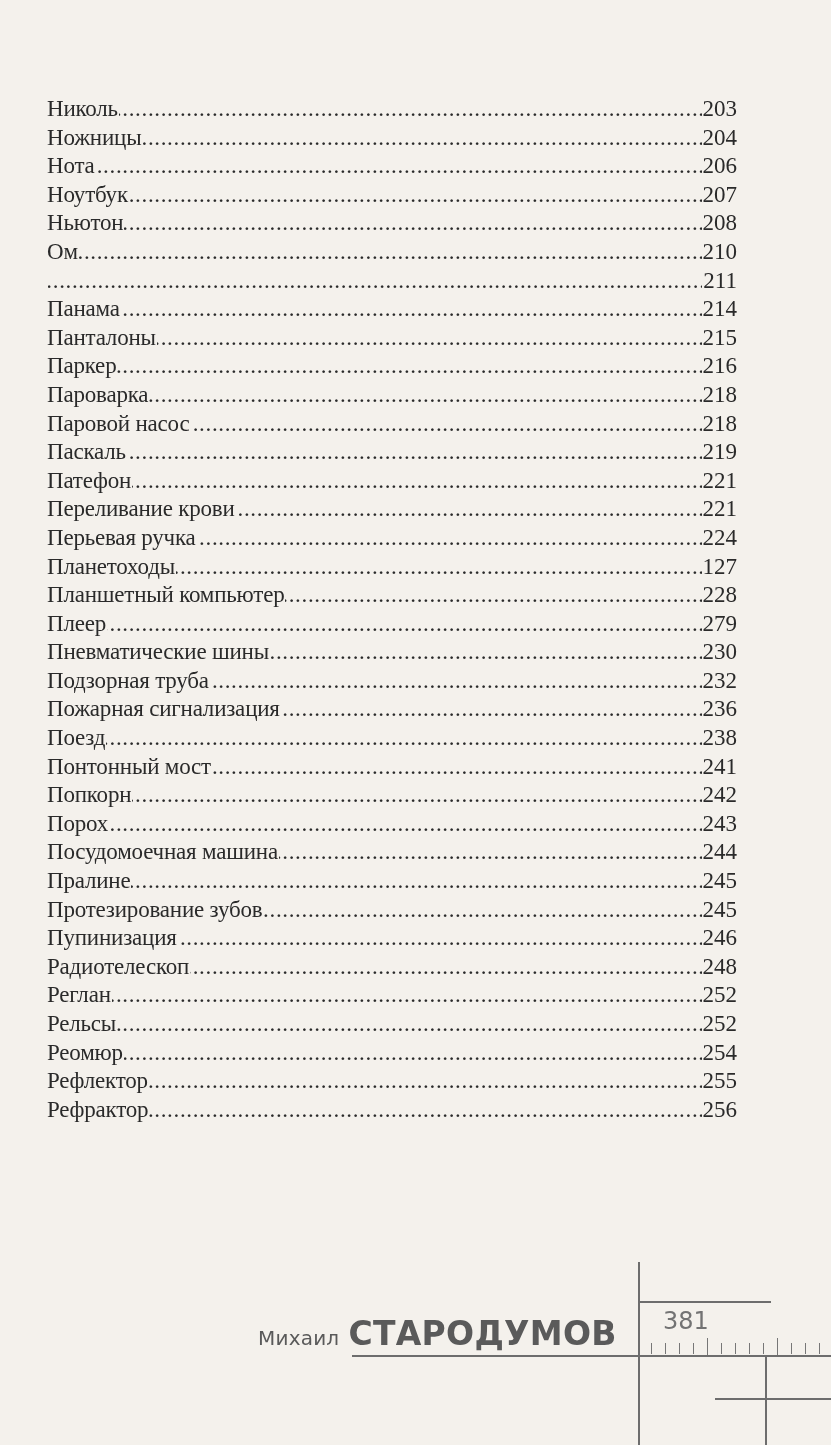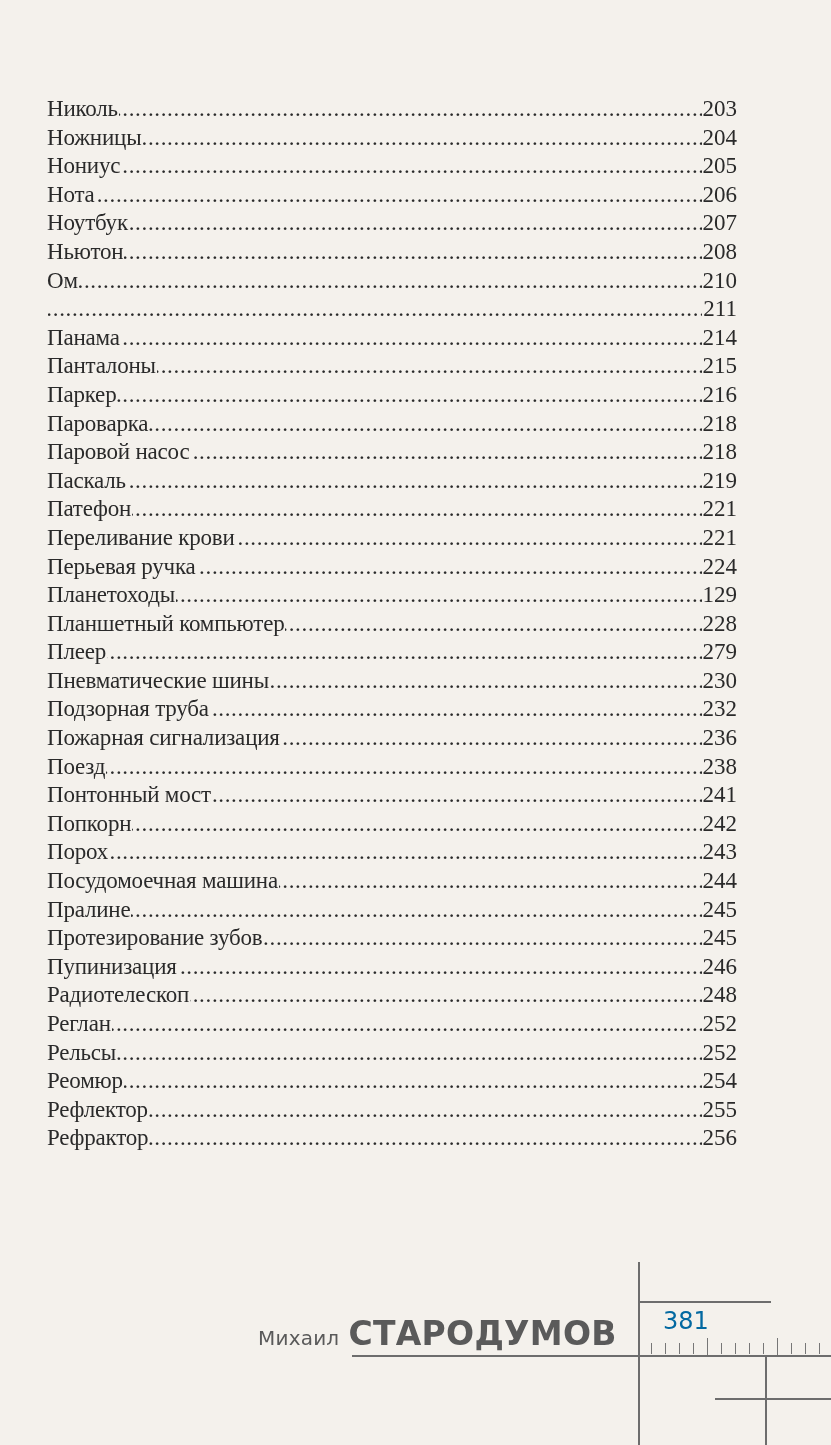--- a/index.html
+++ b/index.html
@@ -76,21 +76,21 @@
     .line {
       position: absolute;
       background: #6d6d6d;
     }
     .page-num {
       position: absolute;
       left: 663px;
       top: 1307px;
       font-family: "DejaVu Sans", "Liberation Sans", sans-serif;
       font-size: 24px;
-      color: #0369a1;
+      color: #737373;
     }
     .tick {
       position: absolute;
       width: 1px;
       background: #777;
     }
   </style>
 </head>
 <body>
 
@@ -99,25 +99,20 @@
     <span class="toc-title">Николь</span>
     <span class="toc-dots"></span>
     <span class="toc-page">203</span>
   </div>
     <div class="toc-row">
     <span class="toc-title">Ножницы</span>
     <span class="toc-dots"></span>
     <span class="toc-page">204</span>
   </div>
     <div class="toc-row">
-    <span class="toc-title">Нониус</span>
-    <span class="toc-dots"></span>
-    <span class="toc-page">205</span>
-  </div>
-    <div class="toc-row">
     <span class="toc-title">Нота</span>
     <span class="toc-dots"></span>
     <span class="toc-page">206</span>
   </div>
     <div class="toc-row">
     <span class="toc-title">Ноутбук</span>
     <span class="toc-dots"></span>
     <span class="toc-page">207</span>
   </div>
     <div class="toc-row">
@@ -175,21 +170,21 @@
     <span class="toc-page">221</span>
   </div>
     <div class="toc-row">
     <span class="toc-title">Перьевая ручка</span>
     <span class="toc-dots"></span>
     <span class="toc-page">224</span>
   </div>
     <div class="toc-row">
     <span class="toc-title">Планетоходы</span>
     <span class="toc-dots"></span>
-    <span class="toc-page">129</span>
+    <span class="toc-page">127</span>
   </div>
     <div class="toc-row">
     <span class="toc-title">Планшетный компьютер</span>
     <span class="toc-dots"></span>
     <span class="toc-page">228</span>
   </div>
     <div class="toc-row">
     <span class="toc-title">Плеер</span>
     <span class="toc-dots"></span>
     <span class="toc-page">279</span>

